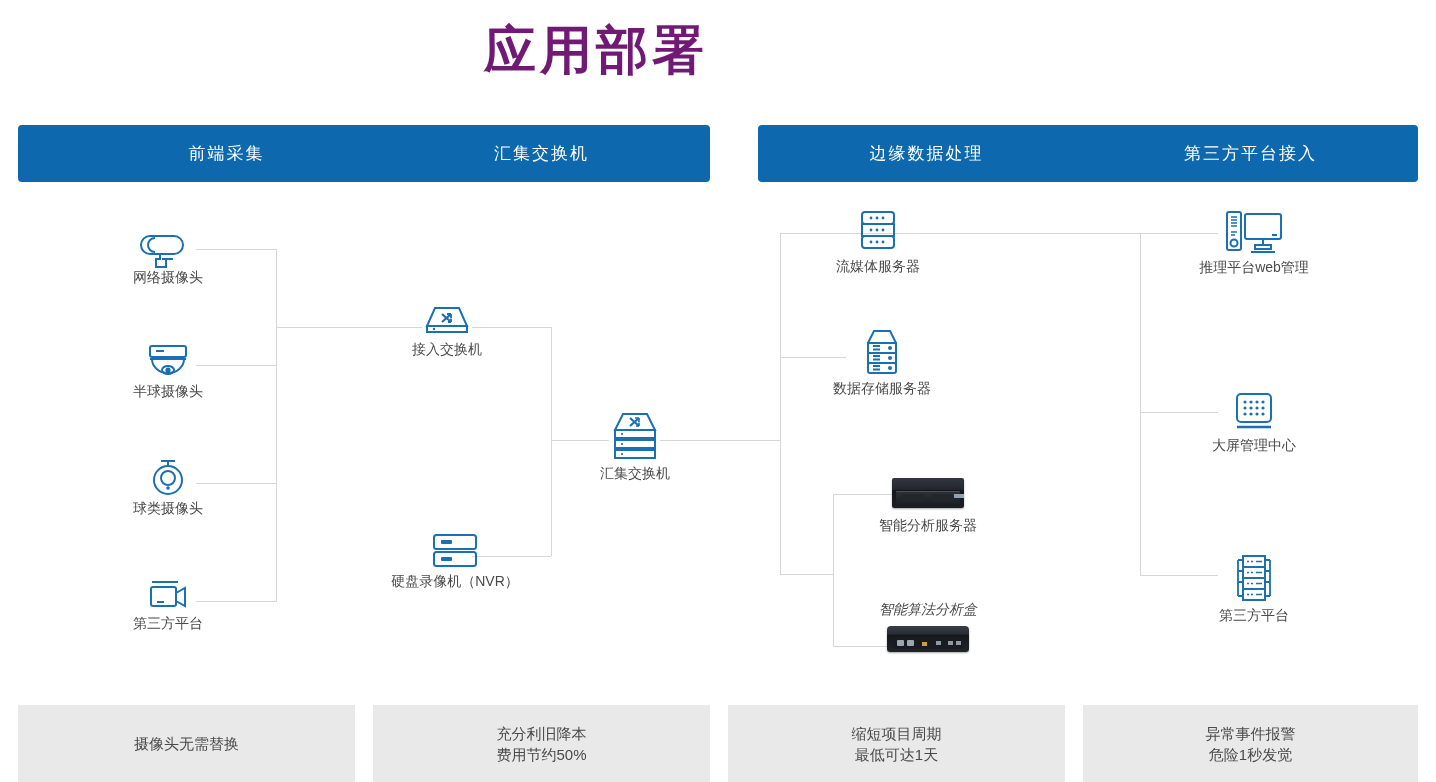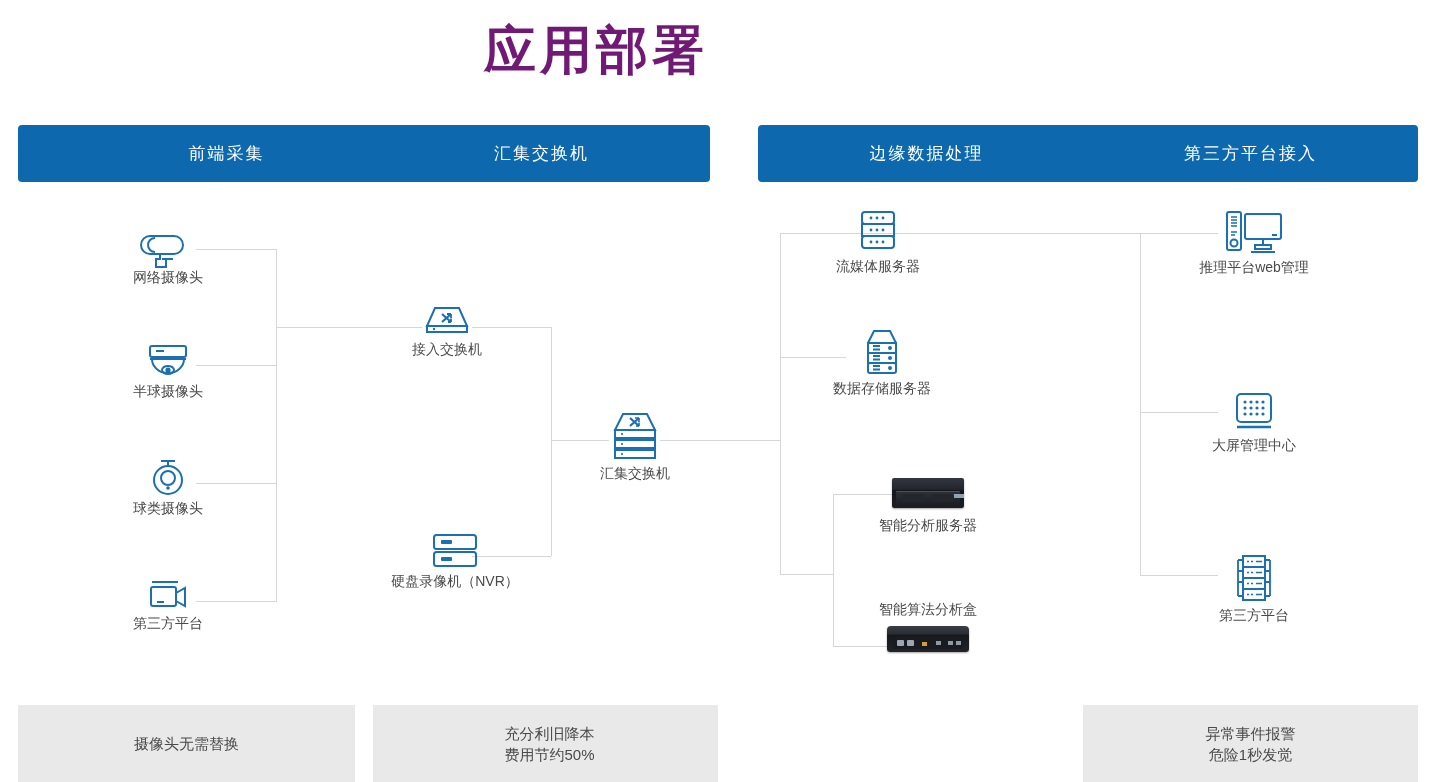--- a/index.html
+++ b/index.html
@@ -29,39 +29,39 @@
   .hdr.c4{left:1083px;width:335px;}
 
   
   .ftr{
     position:absolute;top:705px;height:77px;background:#e9e9e9;
     color:#4a4a4a;font-size:15px;text-align:center;
     display:flex;flex-direction:column;align-items:center;justify-content:center;
     line-height:21px;
   }
   .ftr.c1{left:18px;width:337px;}
-  .ftr.c2{left:373px;width:337px;padding-left:8px;}
+  .ftr.c2{left:373px;width:337px;}
   .ftr.c3{left:728px;width:337px;}
   .ftr.c4{left:1083px;width:335px;}
   .ftr span{display:block;}
 
   
   .ln{position:absolute;background:#d6d6d6;}
   .lnh{height:1px;}
   .lnv{width:1px;}
 
   
   .node{position:absolute;text-align:center;}
   .node .lbl{
     font-size:14px;color:#4a4a4a;white-space:nowrap;line-height:18px;
   }
   .node .ico{display:flex;align-items:center;justify-content:center;}
 
   
-  .node.above .lbl{margin-bottom:4px;}
+  .node.above .lbl{margin-bottom:4px;font-style:italic;}
 
   
   .photo{position:relative;margin:0 auto;}
   .srv-photo{
     width:72px;height:30px;border-radius:2px;
     background:linear-gradient(180deg,#32363f 0%,#22252c 38%,#15171c 40%,#1b1e24 100%);
     box-shadow:0 1px 2px rgba(0,0,0,.35);position:relative;overflow:hidden;
   }
   .srv-photo:before{
     content:"";position:absolute;left:4px;right:4px;top:13px;height:14px;
@@ -348,18 +348,22 @@
     <div class="lbl">大屏管理中心</div>
   </div>
 
   <div class="ftr c1">
     <span>摄像头无需替换</span>
   </div>
   <div class="ftr c2">
     <span>充分利旧降本</span>
     <span>费用节约50%</span>
   </div>
+  <div class="ftr c3">
+    <span>缩短项目周期</span>
+    <span>最低可达1天</span>
+  </div>
   <div class="ftr c4">
     <span>异常事件报警</span>
     <span>危险1秒发觉</span>
   </div>
 
 </div>
 
 </body></html>

